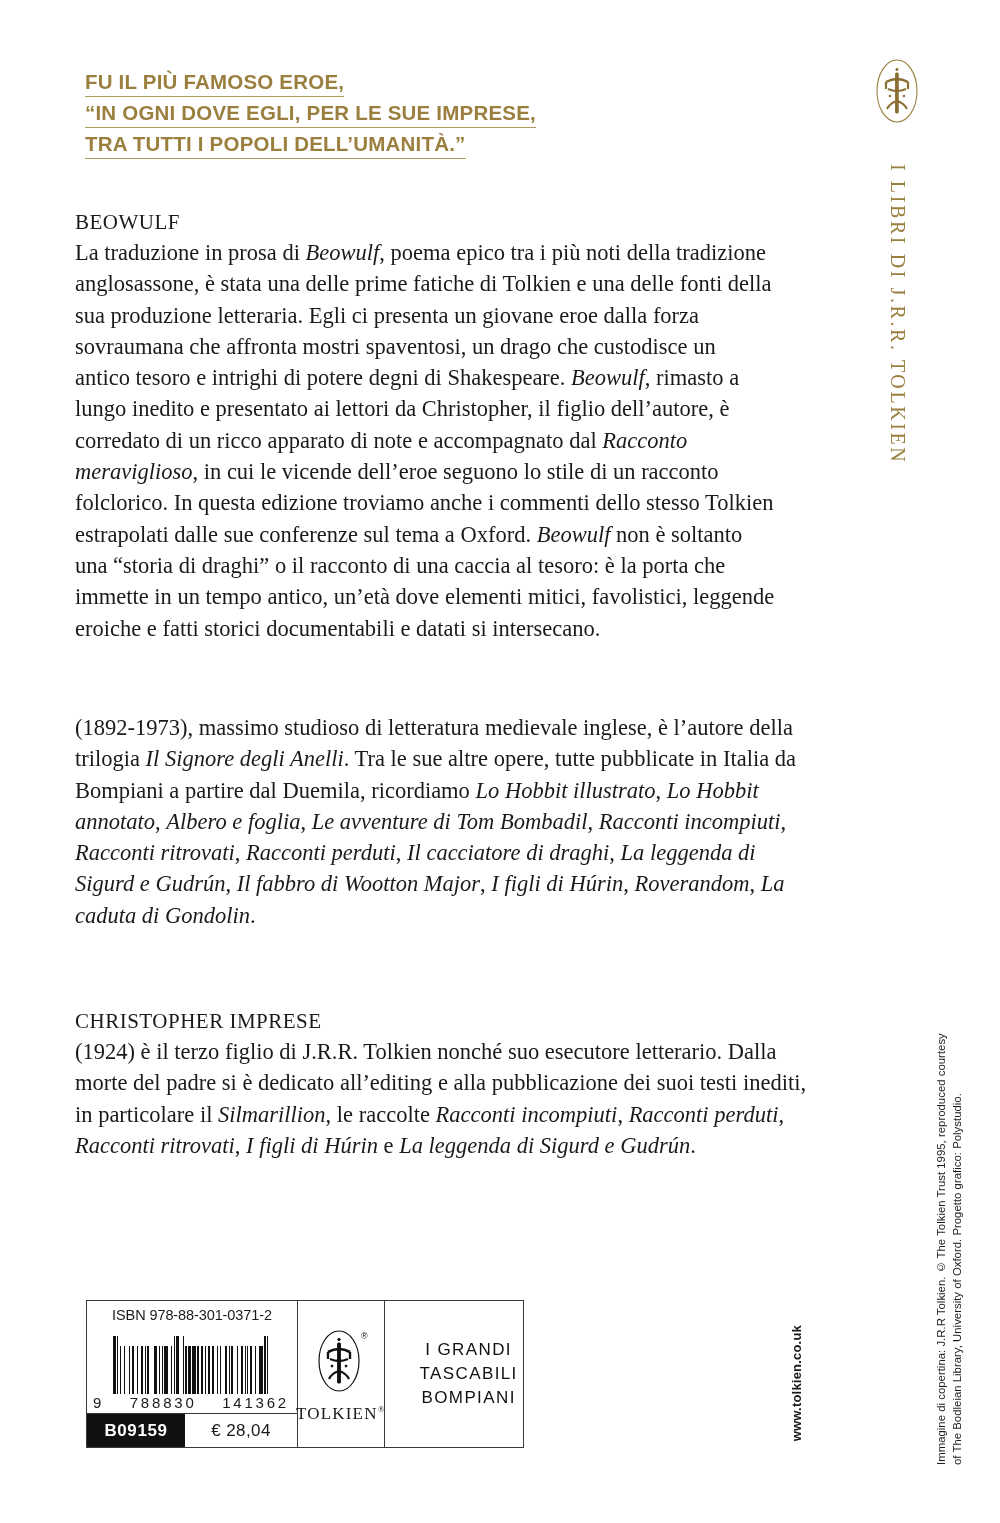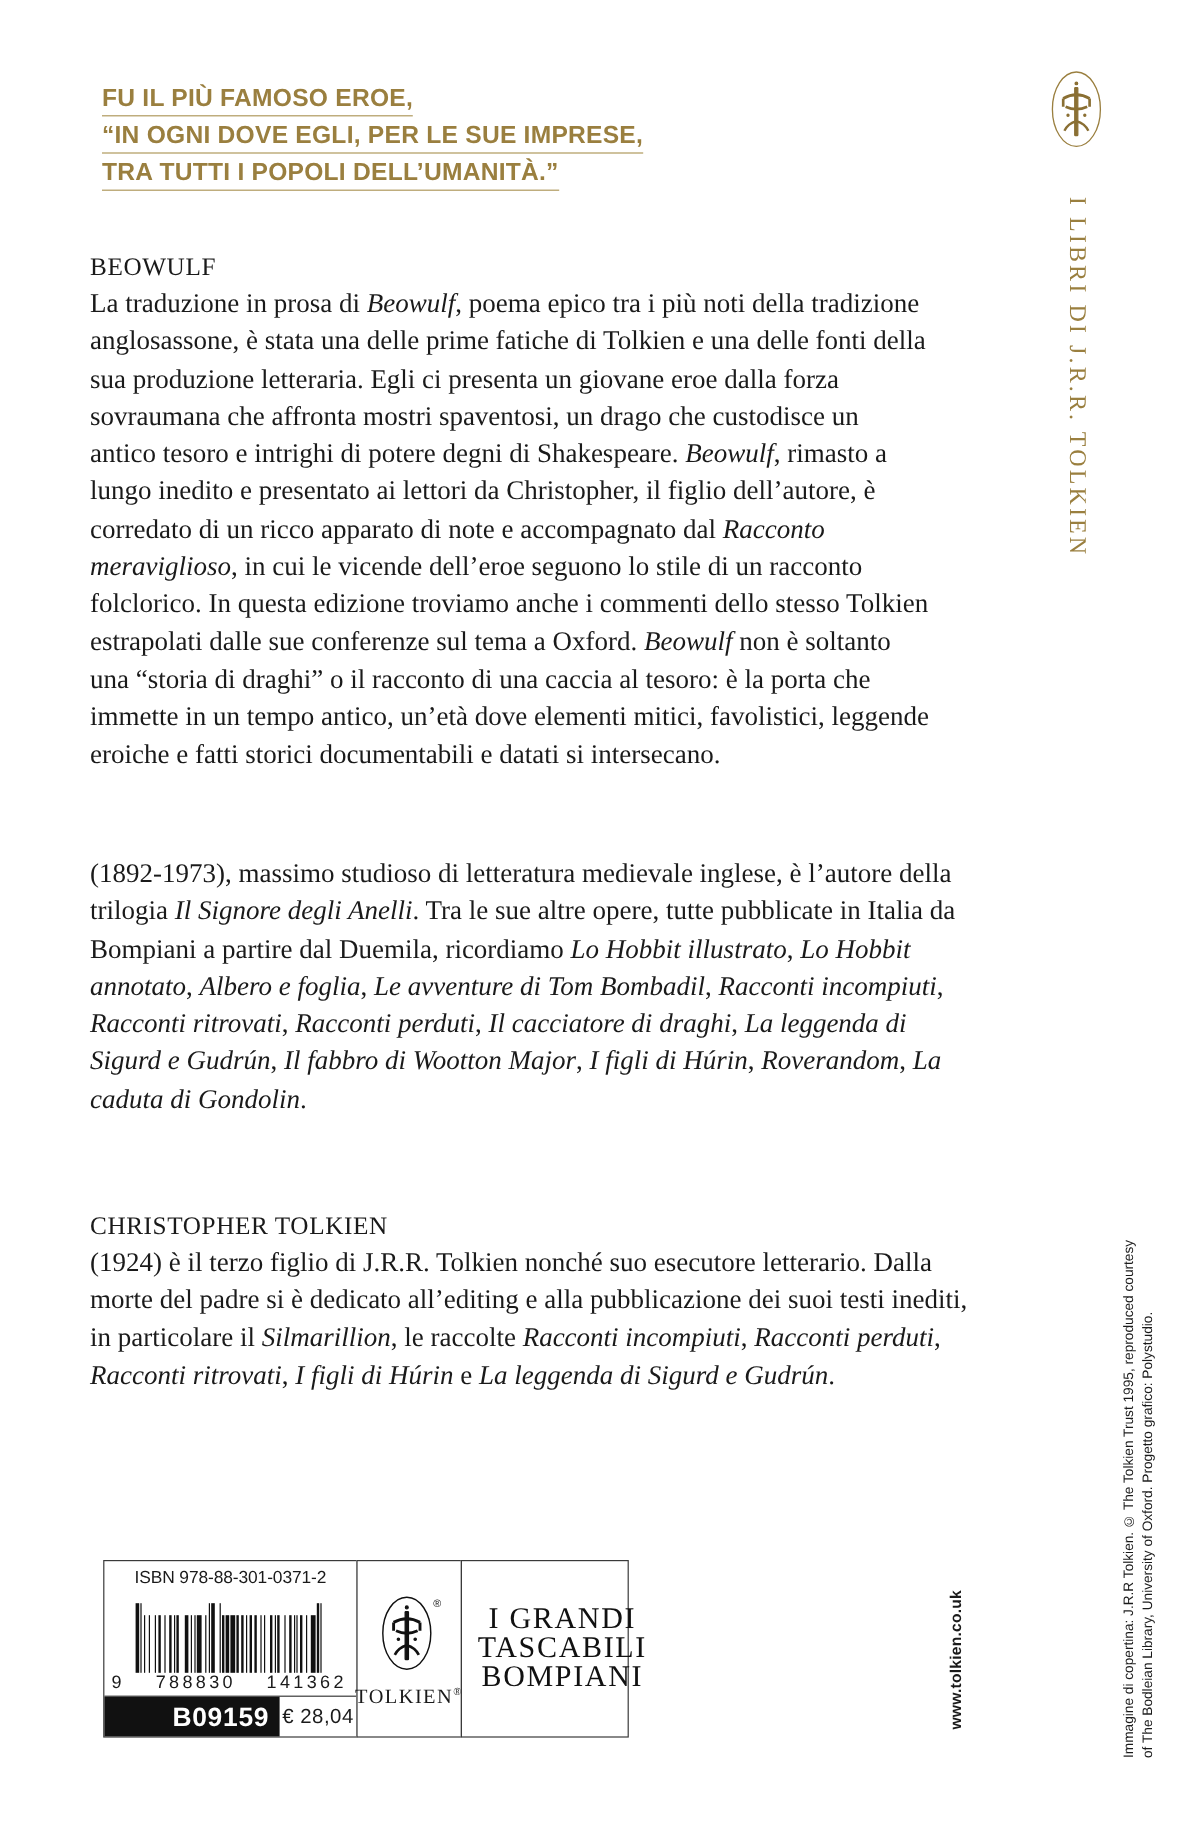--- a/index.html
+++ b/index.html
@@ -187,26 +187,25 @@
     display: flex;
     height: 33px;
     border-top: 1.2px solid #3a3a3a;
   }
   #sku {
     background: #111;
     color: #fff;
     flex: 0 0 98px;
     font-family: "Liberation Sans", sans-serif;
     font-weight: bold;
-    font-size: 22px;
+    font-size: 17px;
     letter-spacing: 0.6px;
     display: flex;
     align-items: center;
     justify-content: center;
-    padding-left: 48px;
   }
   #price {
     flex: 1;
     font-family: "Liberation Sans", sans-serif;
     font-size: 17px;
     display: flex;
     align-items: center;
     justify-content: center;
     letter-spacing: 0.4px;
   }
@@ -218,22 +217,22 @@
     font-family: "Liberation Serif", serif;
     font-size: 17px;
     letter-spacing: 1.2px;
     margin-top: 7px;
   }
   #tolkien-word sup { font-size: 9px; }
 
   
   #box-gt { width: 140px; align-items: center; justify-content: center; }
   #gt-text {
-    font-family: Liberation Serif, serif;
-    font-size: 25px;
+    font-family: Liberation Sans, sans-serif;
+    font-size: 17px;
     line-height: 24px;
     text-align: center;
     letter-spacing: 1.4px;
     color: #111;
     margin-left: 30px;
   }
 
   
   .box-pub { width: 140px; align-items: center; justify-content: center; }
   .box-pub .pubinner {
@@ -261,21 +260,21 @@
 <div class="block" id="block-beowulf">
   <div class="heading">BEOWULF</div>
   <div class="para">La traduzione in prosa di <i>Beowulf</i>, poema epico tra i più noti della tradizione anglosassone, è stata una delle prime fatiche di Tolkien e una delle fonti della sua produzione letteraria. Egli ci presenta un giovane eroe dalla forza sovraumana che affronta mostri spaventosi, un drago che custodisce un antico tesoro e intrighi di potere degni di Shakespeare. <i>Beowulf</i>, rimasto a lungo inedito e presentato ai lettori da Christopher, il figlio dell’autore, è corredato di un ricco apparato di note e accompagnato dal <i>Racconto meraviglioso</i>, in cui le vicende dell’eroe seguono lo stile di un racconto folclorico. In questa edizione troviamo anche i commenti dello stesso Tolkien estrapolati dalle sue conferenze sul tema a Oxford. <i>Beowulf</i> non è soltanto una “storia di draghi” o il racconto di una caccia al tesoro: è la porta che immette in un tempo antico, un’età dove elementi mitici, favolistici, leggende eroiche e fatti storici documentabili e datati si intersecano.</div>
 </div>
 
 <div class="block" id="block-jrrt">
   <div class="para">(1892-1973), massimo studioso di letteratura medievale inglese, è l’autore della trilogia <i>Il Signore degli Anelli</i>. Tra le sue altre opere, tutte pubblicate in Italia da Bompiani a partire dal Duemila, ricordiamo <i>Lo Hobbit illustrato</i>, <i>Lo Hobbit annotato</i>, <i>Albero e foglia</i>, <i>Le avventure di Tom Bombadil</i>, <i>Racconti incompiuti</i>, <i>Racconti ritrovati</i>, <i>Racconti perduti</i>, <i>Il cacciatore di draghi</i>, <i>La leggenda di Sigurd e Gudrún</i>, <i>Il fabbro di Wootton Major</i>, <i>I figli di Húrin</i>, <i>Roverandom</i>, <i>La caduta di Gondolin</i>.</div>
 </div>
 
 <div class="block" id="block-ct">
-  <div class="heading">CHRISTOPHER TOLKIEN</div>
+  <div class="heading">CHRISTOPHER IMPRESE</div>
   <div class="para">(1924) è il terzo figlio di J.R.R. Tolkien nonché suo esecutore letterario. Dalla morte del padre si è dedicato all’editing e alla pubblicazione dei suoi testi inediti, in particolare il <i>Silmarillion</i>, le raccolte <i>Racconti incompiuti</i>, <i>Racconti perduti</i>, <i>Racconti ritrovati</i>, <i>I figli di Húrin</i> e <i>La leggenda di Sigurd e Gudrún</i>.</div>
 </div>
 
 <div id="series-strip">
   <div class="monogram-wrap">
     <svg class="monogram-oval" width="52" height="72" viewBox="0 0 52 72">
       <ellipse cx="26" cy="36" rx="20" ry="31" fill="none" stroke="#9a7f3f" stroke-width="1.1"></ellipse>
       <g stroke="#8a6f33" fill="#8a6f33">
         <rect x="24.6" y="18" width="2.6" height="40" rx="0.6"></rect>
         <path d="M15 27 q11 -6 22 0" fill="none" stroke-width="2.4"></path>

